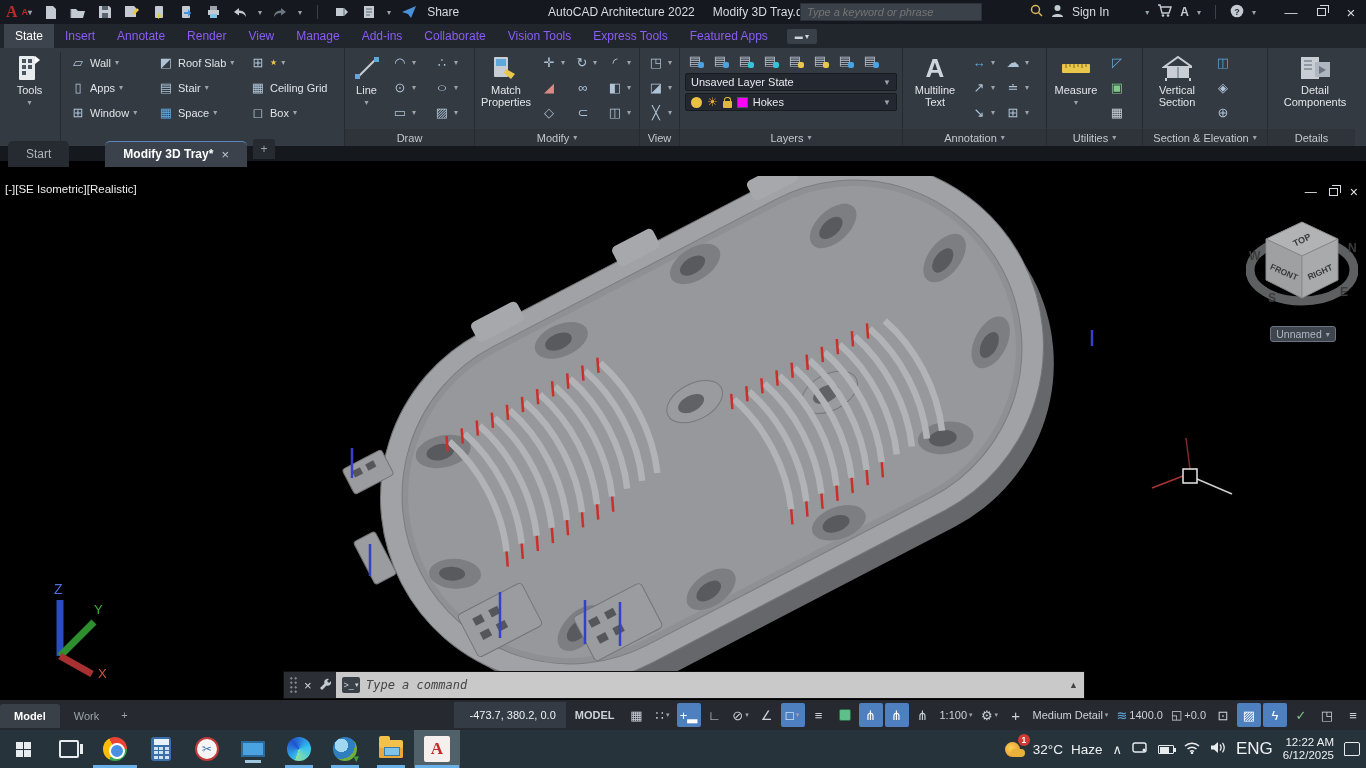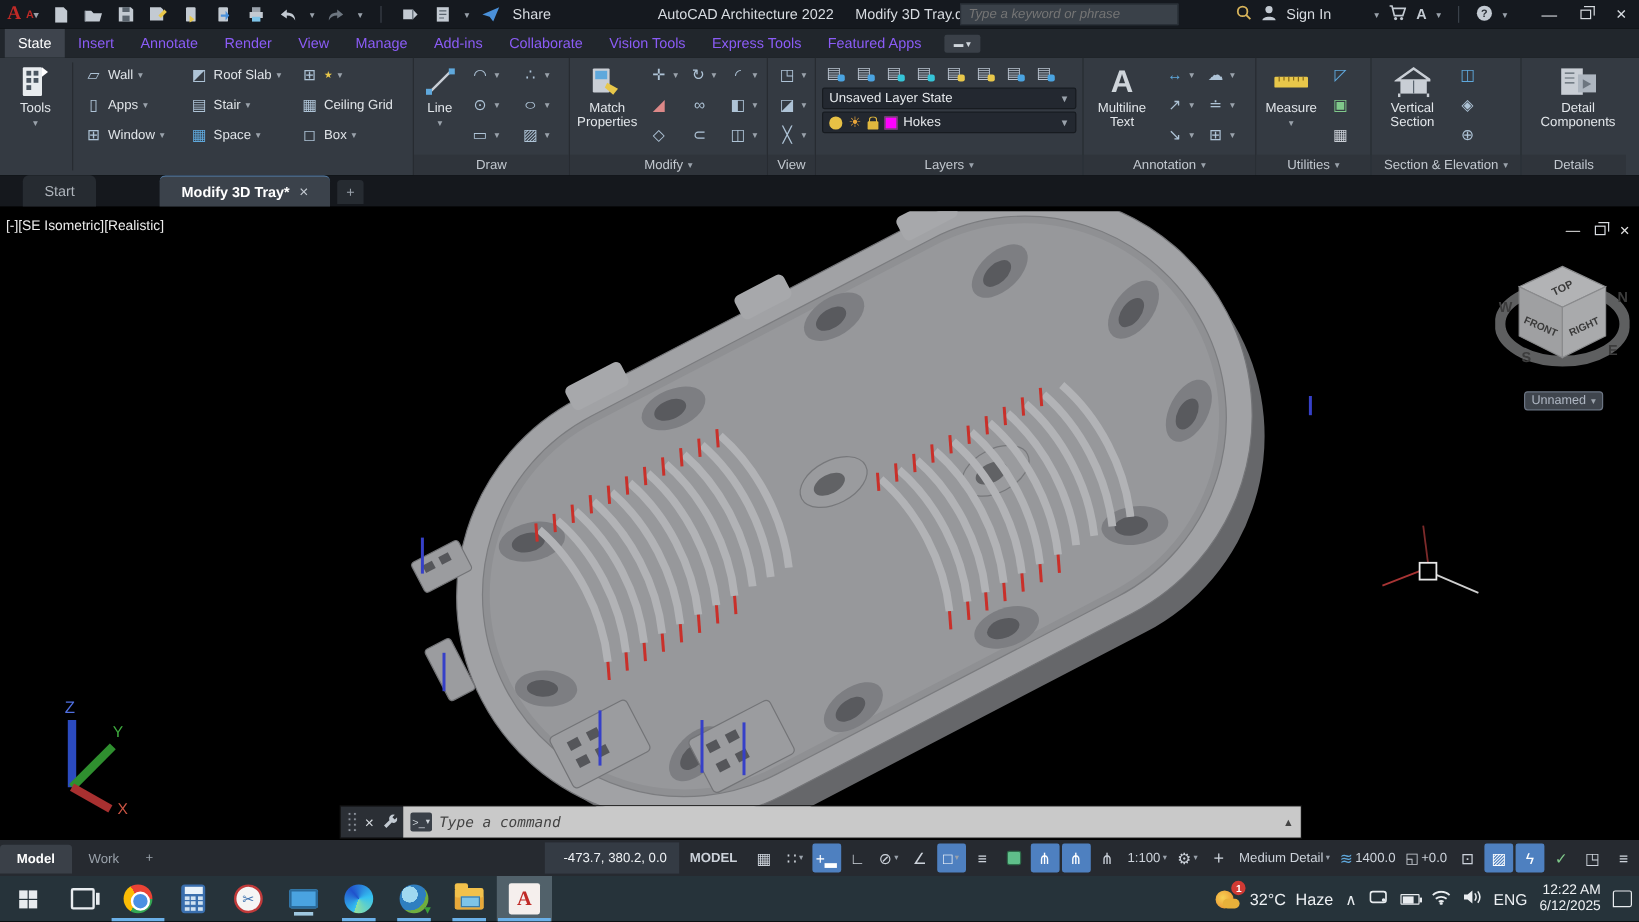--- a/index.html
+++ b/index.html
@@ -44,21 +44,21 @@
 .ltool i{position:absolute;right:2px;bottom:2px;width:6px;height:6px;border-radius:2px}
 .dd{height:18px;background:#232830;border:1px solid #171b20;display:flex;align-items:center;font-size:11px;padding:0 5px;gap:5px;color:#e6e9ec;margin:1px 5px;border-radius:2px}
 .dd .arr{margin-left:auto;color:#9aa2ab;font-size:8px}
 .swatch{width:11px;height:11px;display:inline-block;border:1px solid #555}
 .bulb{width:11px;height:11px;border-radius:50%;background:#e8c145;display:inline-block}
 .sun{color:#e8a53a;font-size:12px;line-height:11px}
 .lock{width:9px;height:7px;background:#e0b83e;border-radius:1px;position:relative;display:inline-block;margin-top:4px}
 .lock::before{content:"";position:absolute;left:1px;top:-4px;width:5px;height:4px;border:1.5px solid #e0b83e;border-bottom:none;border-radius:3px 3px 0 0}
 .anno-grid{display:grid;grid-template-rows:repeat(3,25px);grid-template-columns:repeat(2,34px);align-content:start}
 
-#filetabs{position:absolute;top:146px;left:0;width:1366px;height:26px;background:#15181d;display:flex;align-items:center;padding-left:19px}
+#filetabs{position:absolute;top:146px;left:0;width:1366px;height:15px;background:#15181d;display:flex;align-items:center;padding-left:8px}
 .ftab{height:26px;padding:0 18px;display:flex;align-items:center;gap:8px;font-size:12px;border-radius:5px 5px 0 0}
 .ftab.inactive{background:#262b31;color:#aeb4bb;margin-right:4px}
 .ftab.active{background:#3b424b;color:#fff;font-weight:bold;border-top:1px solid #5a87b5}
 .ftab .x{color:#c3c9d1;font-weight:normal;font-size:13px}
 .ftab-plus{width:22px;height:20px;margin-left:6px;background:#262b31;border-radius:3px 3px 0 0;display:flex;align-items:center;justify-content:center;color:#9aa2ab;align-self:flex-end;margin-bottom:2px}
 
 #viewport{position:absolute;top:176px;left:0;width:1366px;height:524px;background:#000}
 #vp-label{position:absolute;top:183px;left:5px;color:#ececec;font-size:11.5px;z-index:5}
 #vp-controls{position:absolute;top:184px;right:8px;display:flex;gap:12px;align-items:center;z-index:5;color:#e2e2e2}
 #viewcube-wrap{position:absolute;left:1246px;top:208px;z-index:5}
@@ -601,21 +601,21 @@
     <div class="plabel">
         <span>Details</span>
       </div>
   </div>
 </div>
 
 <div id="filetabs">
   <div class="ftab inactive">
       <span>Start</span>
     </div>
-  <div class="ftab active" style="margin-left:49px">
+  <div class="ftab active" style="margin-left:32px">
     <span>Modify 3D Tray*</span>
     <span class="x">×</span>
   </div>
   <div class="ftab-plus">+</div>
 </div>
 
 <div id="viewport"></div>
 
 <svg width="1366" height="524" viewBox="0 0 1366 524" style="position:absolute;top:176px;left:0;z-index:2">
   <defs>
@@ -950,20 +950,20 @@
         </svg></span>
     <span class="battery"></span>
     <span><svg width="16" height="12">
           <path d="M1 4 a10 10 0 0 1 14 0 M3.5 7 a7 7 0 0 1 9 0 M6 9.5 a3.5 3.5 0 0 1 4 0" fill="none" stroke="#e8ecef" stroke-width="1.5"></path>
           <circle cx="8" cy="11" r="1.3" fill="#e8ecef"></circle>
         </svg></span>
     <span><svg width="16" height="13">
           <path d="M1 4.5 h3 l4-3.5 v11 l-4-3.5 h-3z" fill="#e8ecef"></path>
           <path d="M10 3.5 a5 5 0 0 1 0 6 M12.5 1.8 a8 8 0 0 1 0 9.5" fill="none" stroke="#e8ecef" stroke-width="1.3"></path>
         </svg></span>
-    <span style="font-size:13px">ENG</span>
+    <span style="font-size:17px">ENG</span>
     <div class="clock">
       <div>12:22 AM</div>
       <div>6/12/2025</div>
     </div>
     <span class="actioncenter"></span>
   </div>
 </div>
 
 </body></html>

